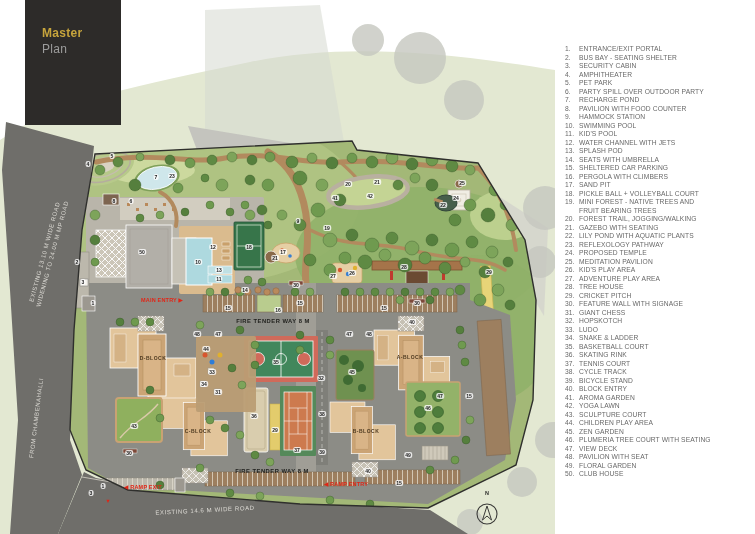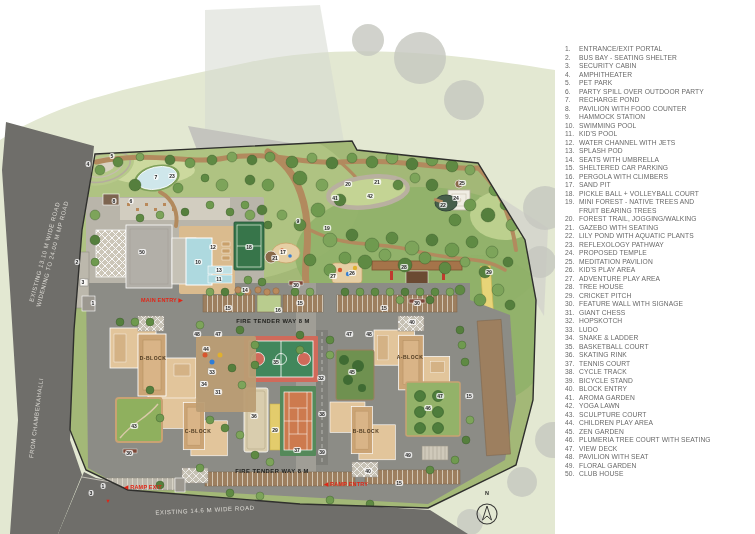--- a/index.html
+++ b/index.html
@@ -32,20 +32,24 @@
   #legend-list{list-style:none;margin:9px 0 0 0;padding:0;}
   #legend-list li{display:flex;font-size:6.7px;line-height:8.5px;color:#686868;letter-spacing:.1px;}
   #legend-list .n{width:14px;flex-shrink:0;}
   #legend-list .t{white-space:pre-line;}
 </style>
 </head>
 <body>
 
 <div id="stage">
 
+  <div id="brandbox">
+    <div class="t1">Master</div>
+    <div class="t2">Plan</div>
+  </div>
 
   <div id="map">
     <svg width="555" height="534" viewBox="0 0 555 534">
       <defs>
         <clipPath id="site">
             <path d="M95,154 L352,141 L357,150 L478,163 L525,240 L536,300 L533,400 L516,465 L428,508 L300,504 L128,490 L86,470 L70,430 L74,330 L82,230 Z"></path>
           </clipPath>
         <pattern id="xg" width="7" height="7" patternUnits="userSpaceOnUse">
           <path d="M0,0 L7,7 M7,0 L0,7" stroke="#ffffff" stroke-width="1"></path>
         </pattern>

